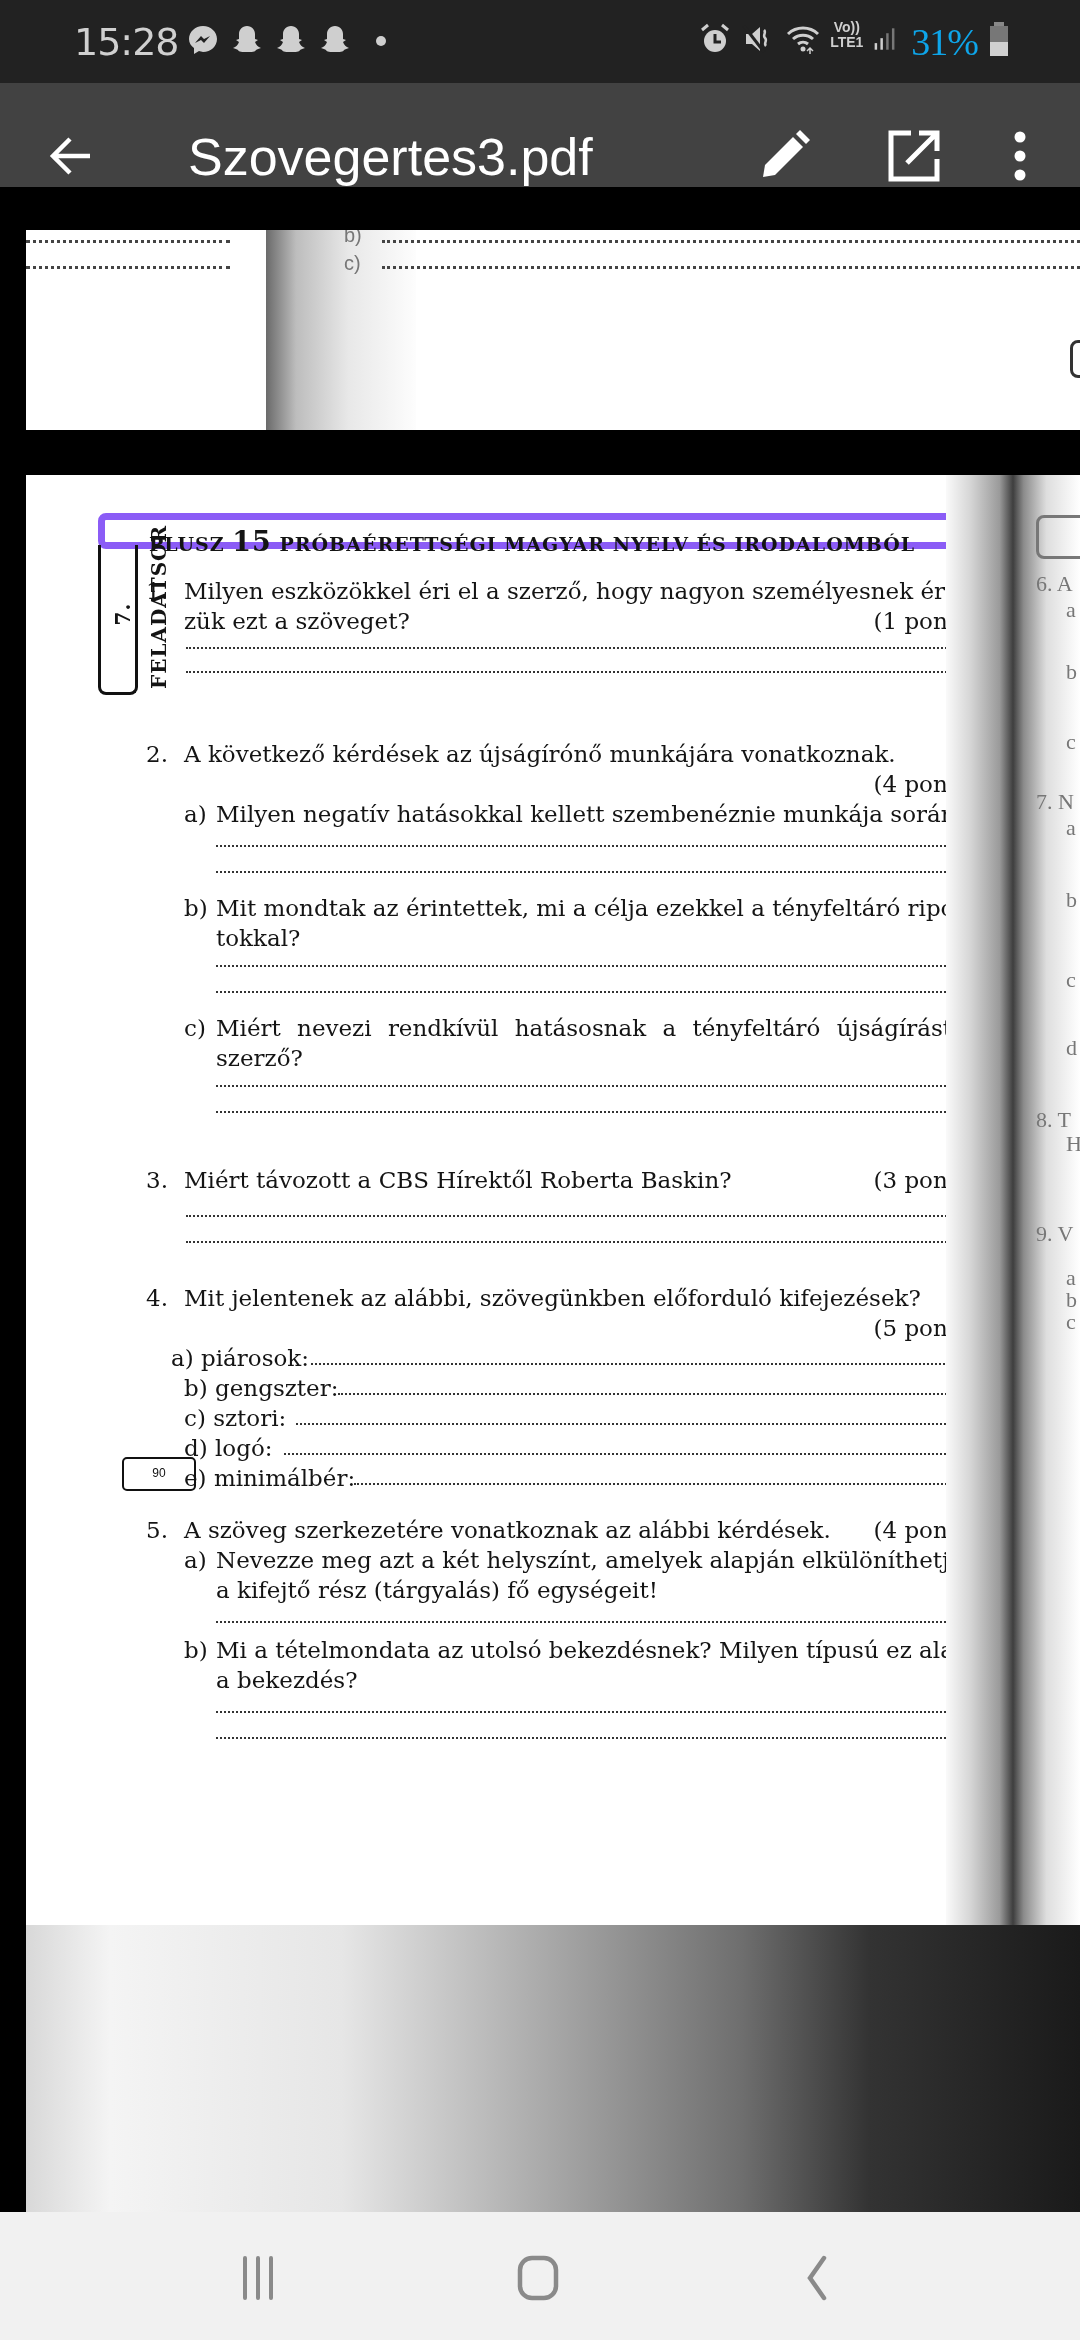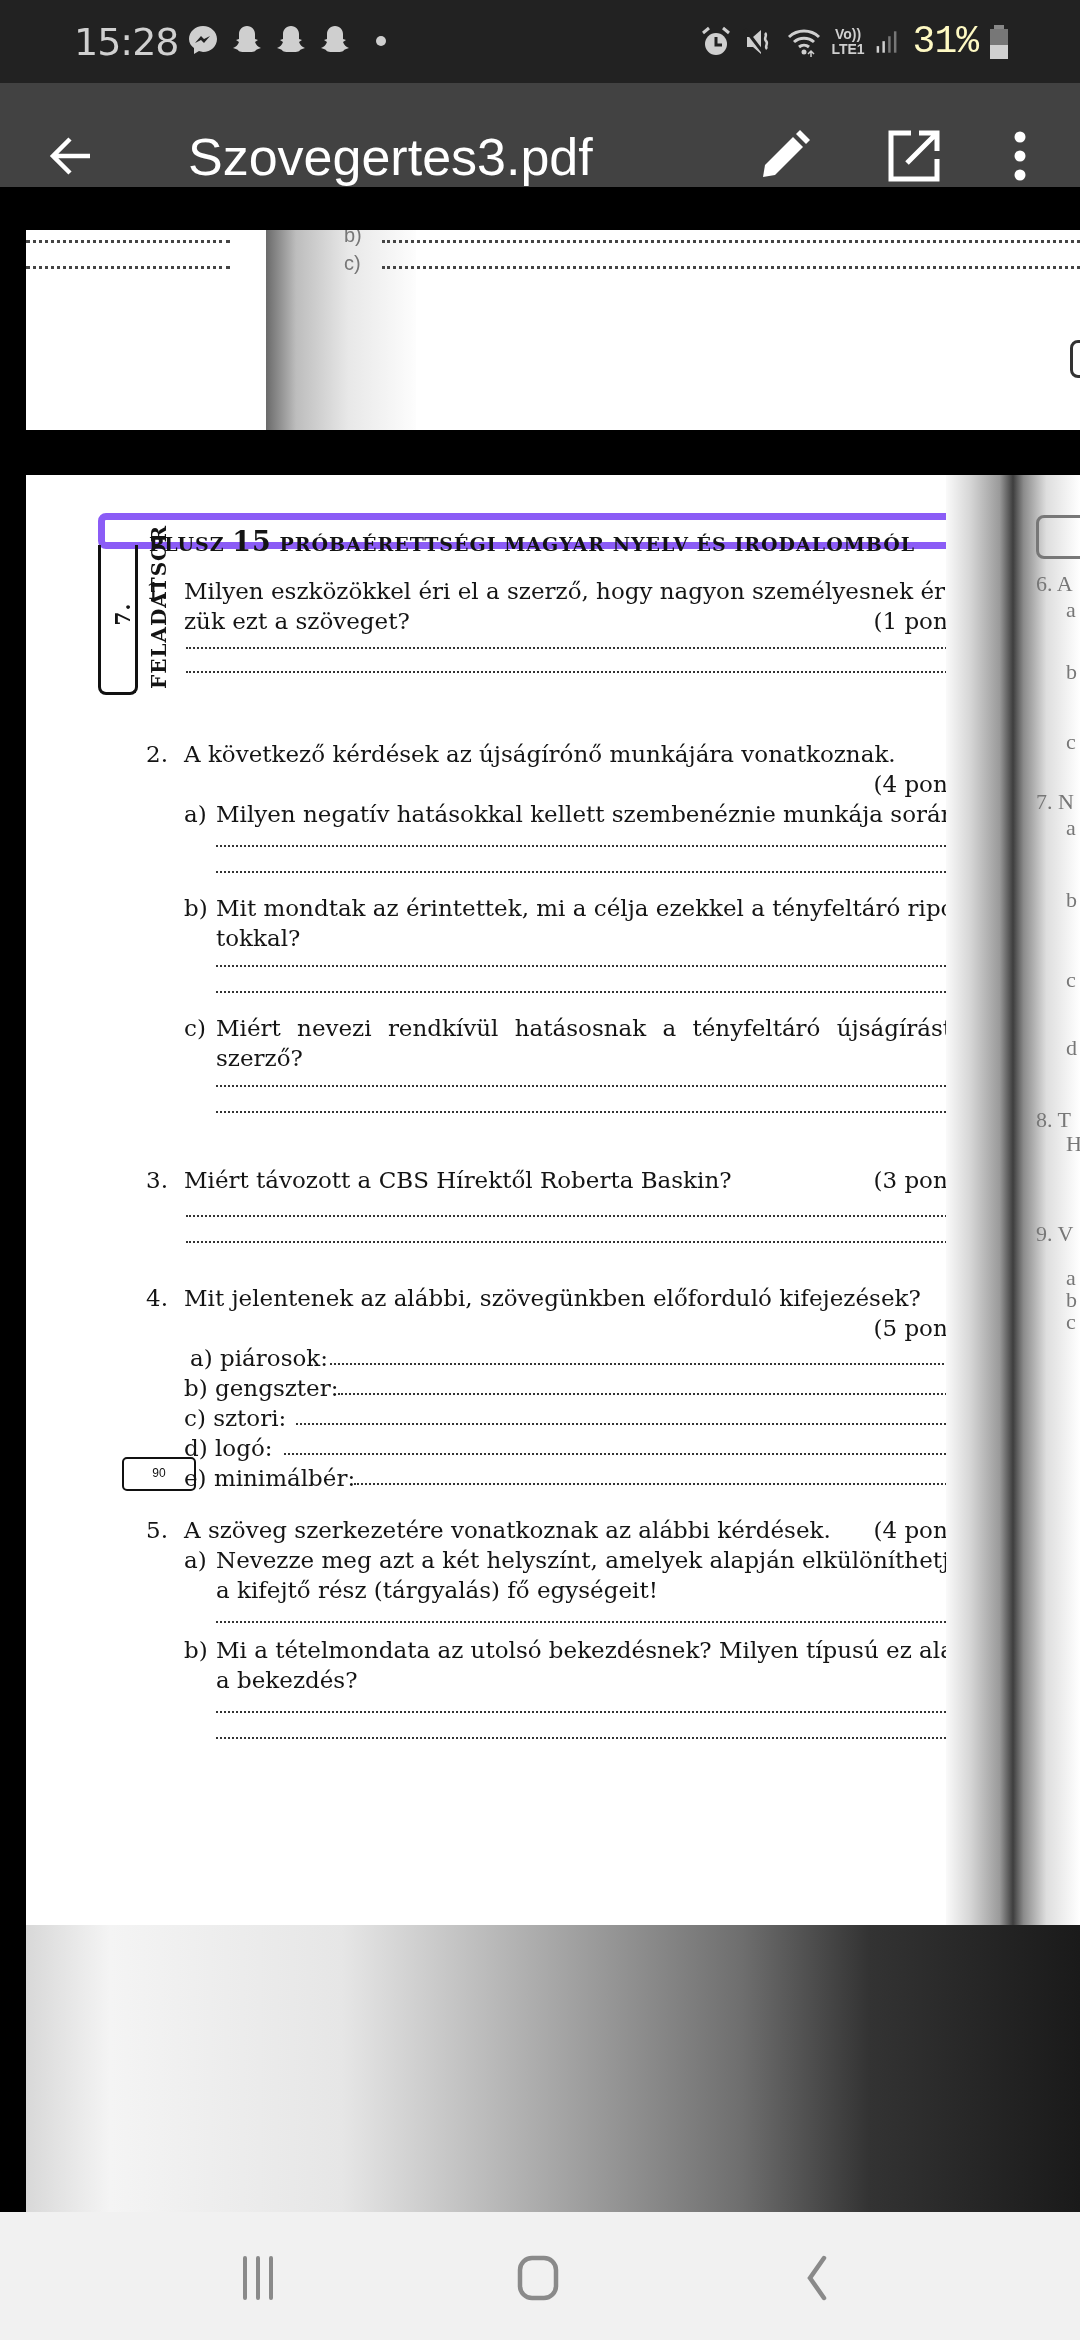--- a/index.html
+++ b/index.html
@@ -5,22 +5,22 @@
   * { box-sizing: border-box; margin: 0; padding: 0; }
   html, body { width: 1080px; height: 2340px; overflow: hidden; background: #000; }
   body { position: relative; font-family: "Liberation Sans", sans-serif; }
 
   
   .statusbar { position: absolute; left: 0; top: 0; width: 1080px; height: 83px; background: #222222; color: #cfcfcf; }
   .sb-time { position: absolute; left: 74px; top: 20px; font-size: 38px; font-family: "DejaVu Sans", sans-serif; color: #d0d0d0; letter-spacing: -1px; }
   .sb-icons-left { position: absolute; left: 186px; top: 22px; display: flex; gap: 10px; align-items: center; }
   .sb-icon { display: inline-block; width: 34px; height: 38px; }
   .sb-dot { width: 10px; height: 10px; border-radius: 50%; background: #cfcfcf; margin-left: 14px; }
-  .sb-right { position: absolute; right: 70px; top: 20px; display: flex; gap: 10px; align-items: center; }
-  .sb-battery-text { font-size: 38px; font-family: Liberation Mono, monospace; color: #fef9c3; letter-spacing: -1px; }
+  .sb-right { position: absolute; right: 70px; top: 20px; display: flex; gap: 10px; align-items: flex-start; }
+  .sb-battery-text { font-size: 38px; font-family: Liberation Serif, serif; color: #0ea5e9; letter-spacing: -1px; }
   .sb-lte { font-size: 14px; line-height: 15px; color: #cfcfcf; text-align: center; font-weight: bold; }
 
   
   .appbar { position: absolute; left: 0; top: 83px; width: 1080px; height: 104px; background: #424242; }
   .appbar .back { position: absolute; left: 46px; top: 48px; width: 50px; height: 50px; }
   .appbar .title { position: absolute; left: 188px; top: 44px; font-size: 52px; color: #ffffff; font-family: "Liberation Sans", sans-serif; }
   .appbar .act { position: absolute; top: 44px; width: 58px; height: 58px; }
 
   
   .viewer { position: absolute; left: 0; top: 230px; width: 1080px; height: 1982px; background: #000; overflow: hidden; }
@@ -195,21 +195,21 @@
       <span class="pts" style="top:0;">(3 pont)</span>
     </div>
     <div class="line" style="left:160px;top:740px;width:780px;"></div>
     <div class="line" style="left:160px;top:766px;width:780px;"></div>
 
     <div class="q serif" style="left:120px;top:808px;width:820px;height:60px;">
       <span class="q-num" style="left:0;top:0;">4.</span>
       <div style="position:absolute;left:38px;top:0;">Mit jelentenek az alábbi, szövegünkben előforduló kifejezések?</div>
       <span class="pts" style="top:30px;">(5 pont)</span>
     </div>
-    <div class="q serif" style="left:164px;top:868px;width:782px;"><span>a) piárosok:</span><div class="line" style="left:140px;top:20px;right:0;"></div></div>
+    <div class="q serif" style="left:145px;top:868px;width:782px;"><span>a) piárosok:</span><div class="line" style="left:140px;top:20px;right:0;"></div></div>
     <div class="q serif" style="left:158px;top:928px;width:782px;"><span>c) sztori:</span><div class="line" style="left:112px;top:20px;right:0;"></div></div>
     <div class="q serif" style="left:158px;top:898px;width:782px;"><span>b) gengszter:</span><div class="line" style="left:154px;top:20px;right:0;"></div></div>
     <div class="q serif" style="left:158px;top:958px;width:782px;"><span>d) logó:</span><div class="line" style="left:100px;top:20px;right:0;"></div></div>
     <div class="q serif" style="left:158px;top:988px;width:782px;"><span>e) minimálbér:</span><div class="line" style="left:170px;top:20px;right:0;"></div></div>
 
     <div class="q serif" style="left:120px;top:1040px;width:820px;">
       <span class="q-num" style="left:0;top:0;">5.</span>
       <div style="position:absolute;left:38px;top:0;">A szöveg szerkezetére vonatkoznak az alábbi kérdések.</div>
       <span class="pts" style="top:0;">(4 pont)</span>
     </div>

